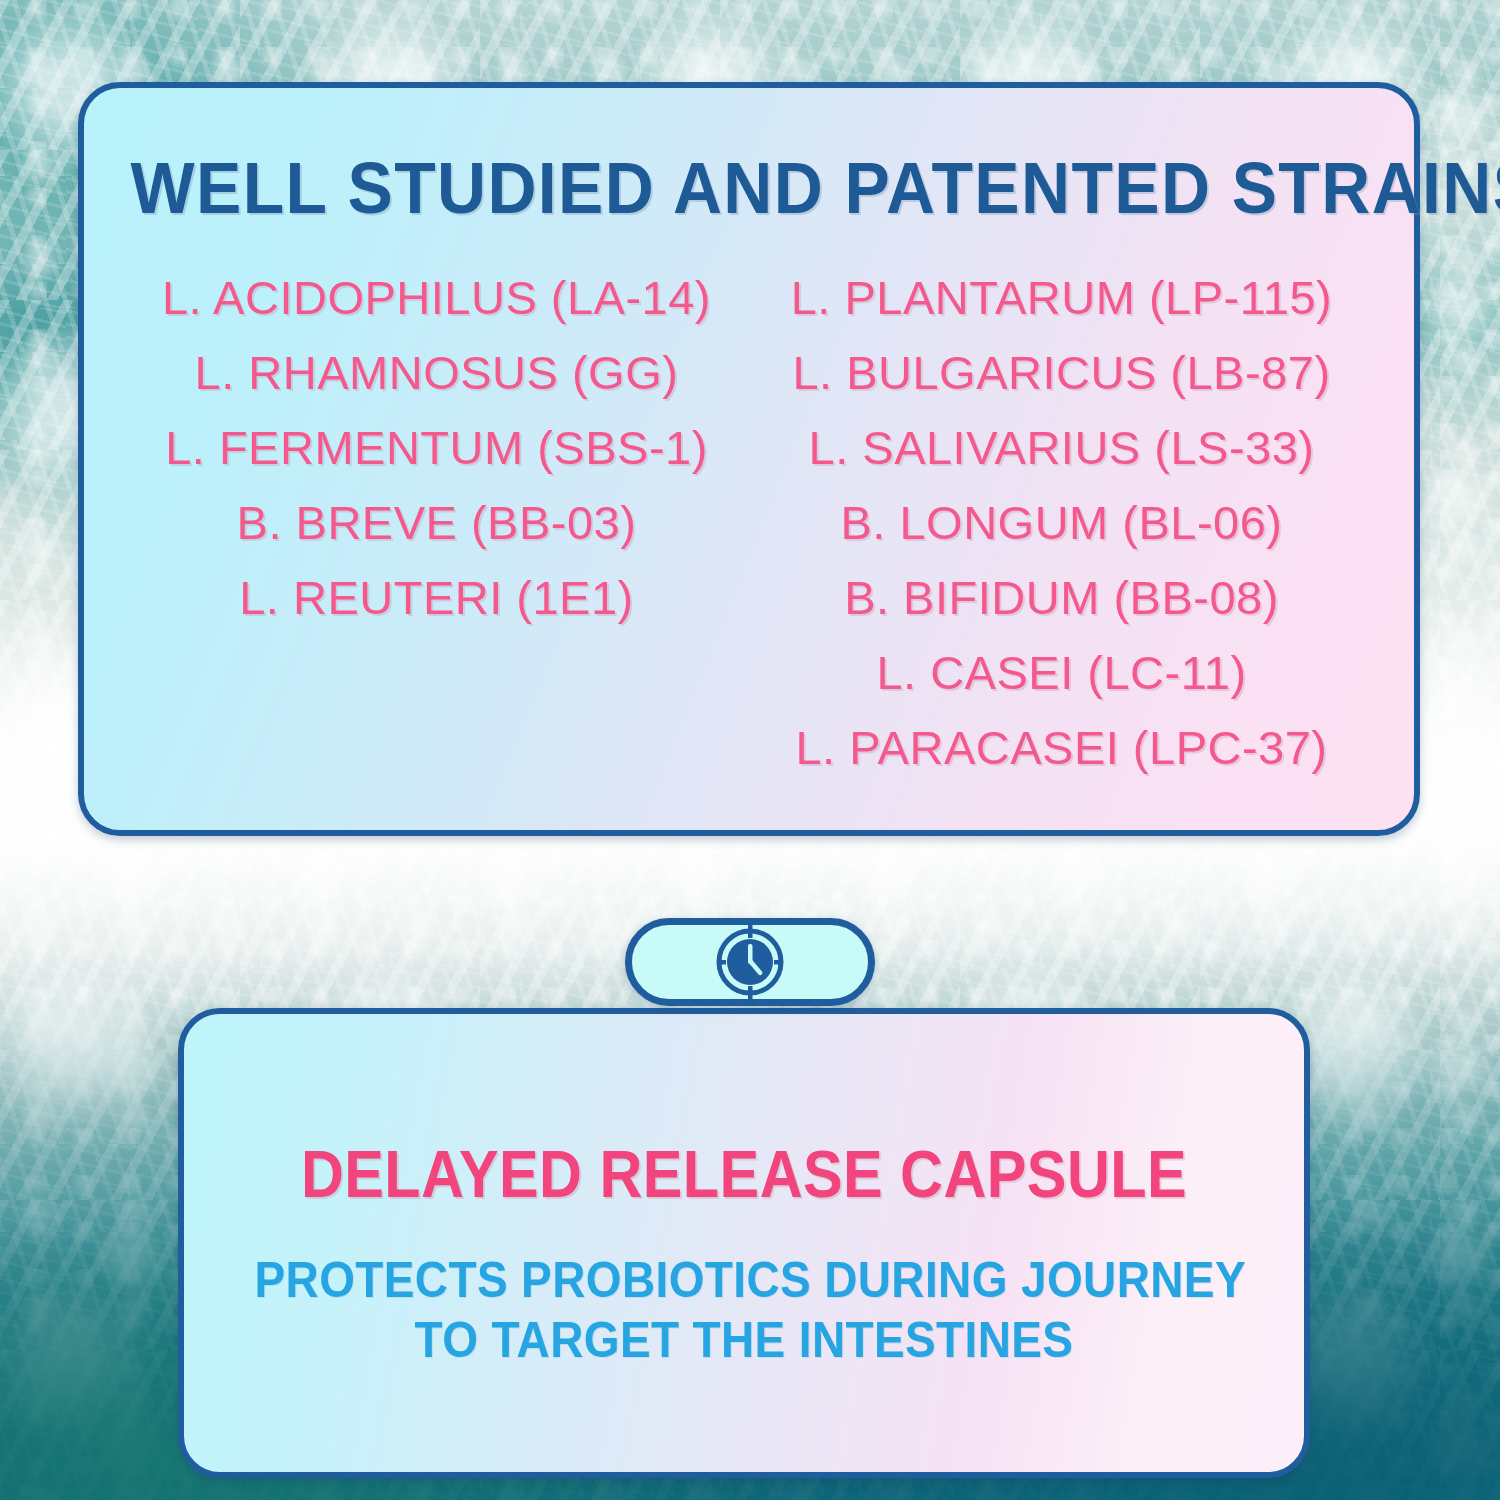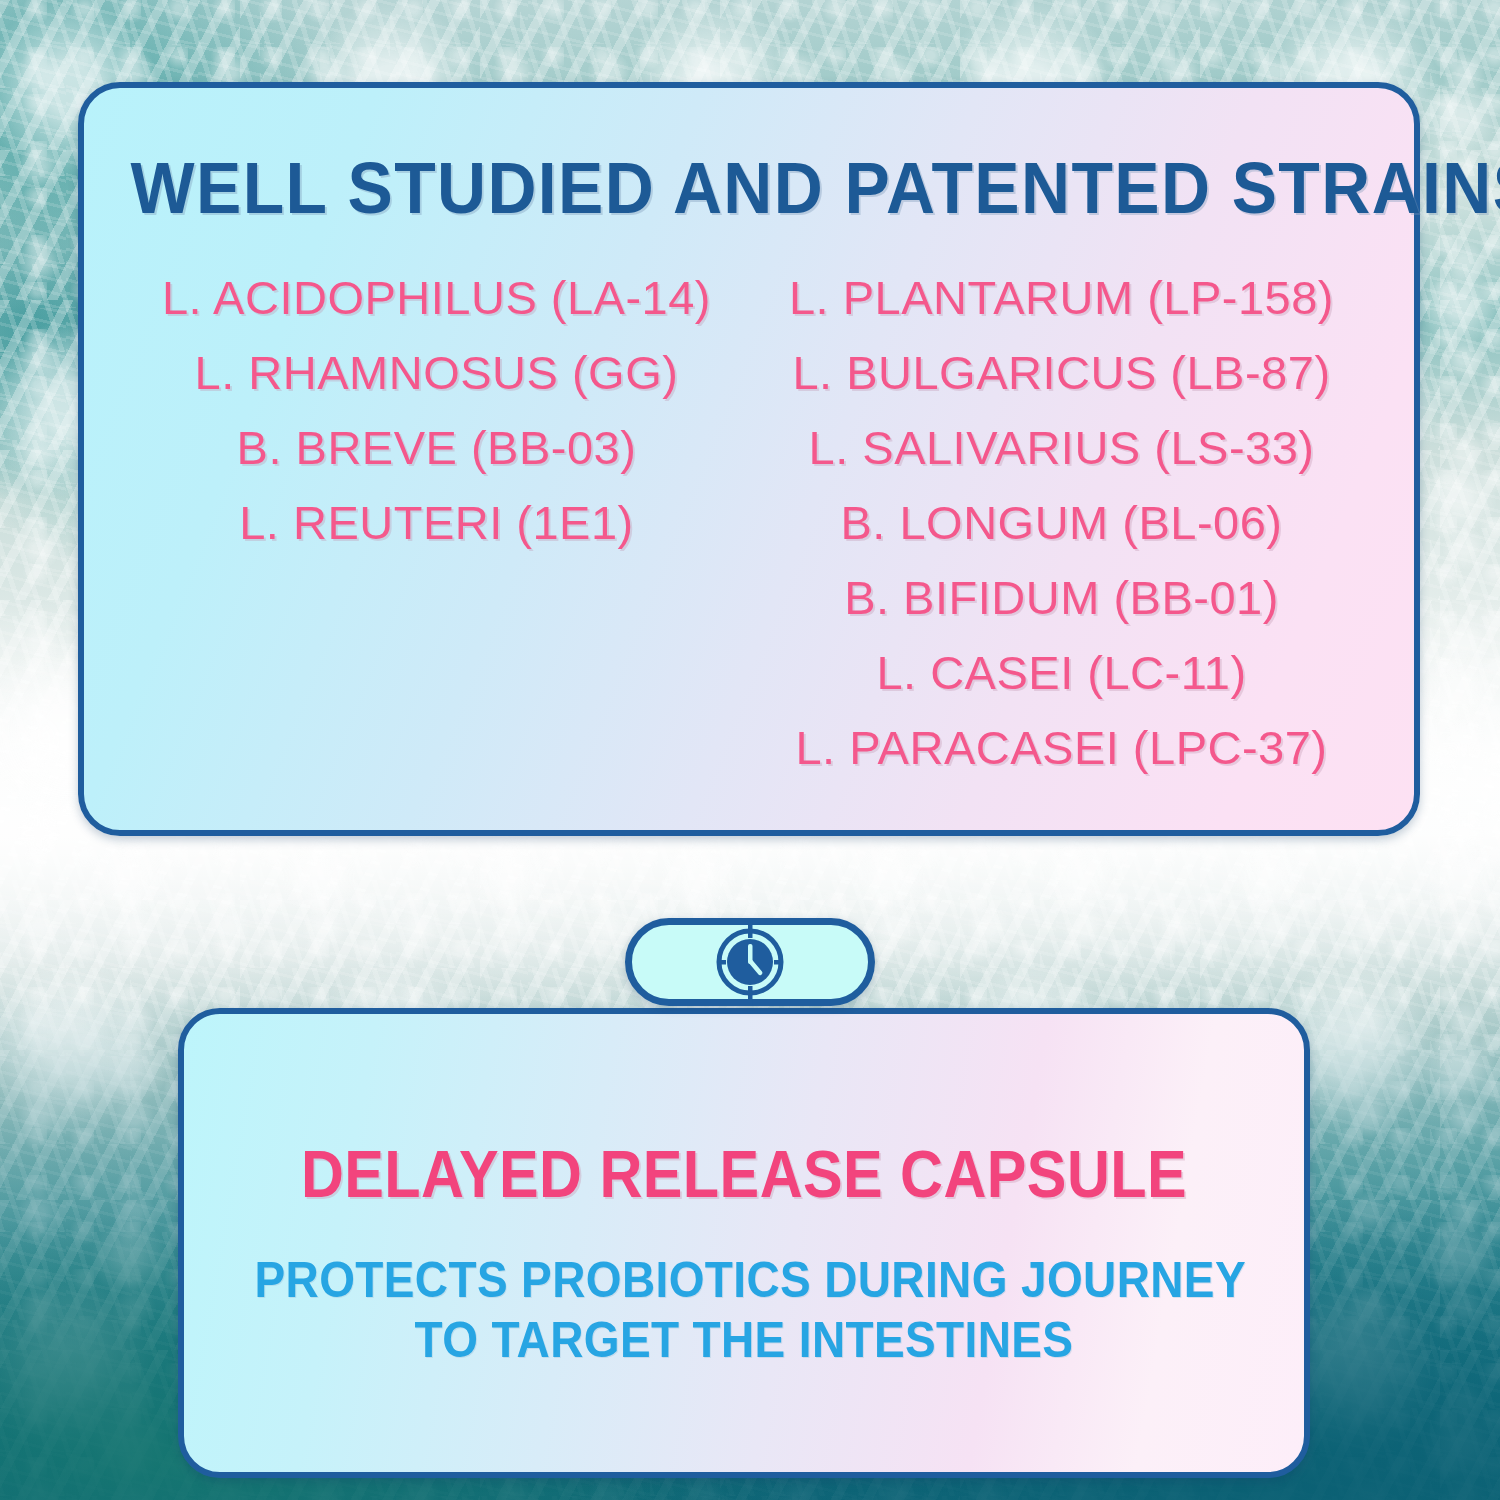--- a/index.html
+++ b/index.html
@@ -236,30 +236,31 @@
 
   <div class="card" id="strains-card">
 
     <div class="strains-title">WELL STUDIED AND PATENTED STRAINS</div>
 
     <div class="strain-columns">
 
       <div class="strain-col left">
         <div class="strain-item">L. ACIDOPHILUS (LA-14)</div>
         <div class="strain-item">L. RHAMNOSUS (GG)</div>
+        <div class="strain-item">L. FERMENTUM (SBS-1)</div>
         <div class="strain-item">B. BREVE (BB-03)</div>
         <div class="strain-item">L. REUTERI (1E1)</div>
       </div>
 
       <div class="strain-col right">
-        <div class="strain-item">L. PLANTARUM (LP-158)</div>
+        <div class="strain-item">L. PLANTARUM (LP-115)</div>
         <div class="strain-item">L. BULGARICUS (LB-87)</div>
         <div class="strain-item">L. SALIVARIUS (LS-33)</div>
         <div class="strain-item">B. LONGUM (BL-06)</div>
-        <div class="strain-item">B. BIFIDUM (BB-01)</div>
+        <div class="strain-item">B. BIFIDUM (BB-08)</div>
         <div class="strain-item">L. CASEI (LC-11)</div>
         <div class="strain-item">L. PARACASEI (LPC-37)</div>
       </div>
 
     </div>
   </div>
 
   <div id="clock-badge">
     <span>
       <svg width="86" height="86" viewBox="0 0 86 86" aria-hidden="true">

